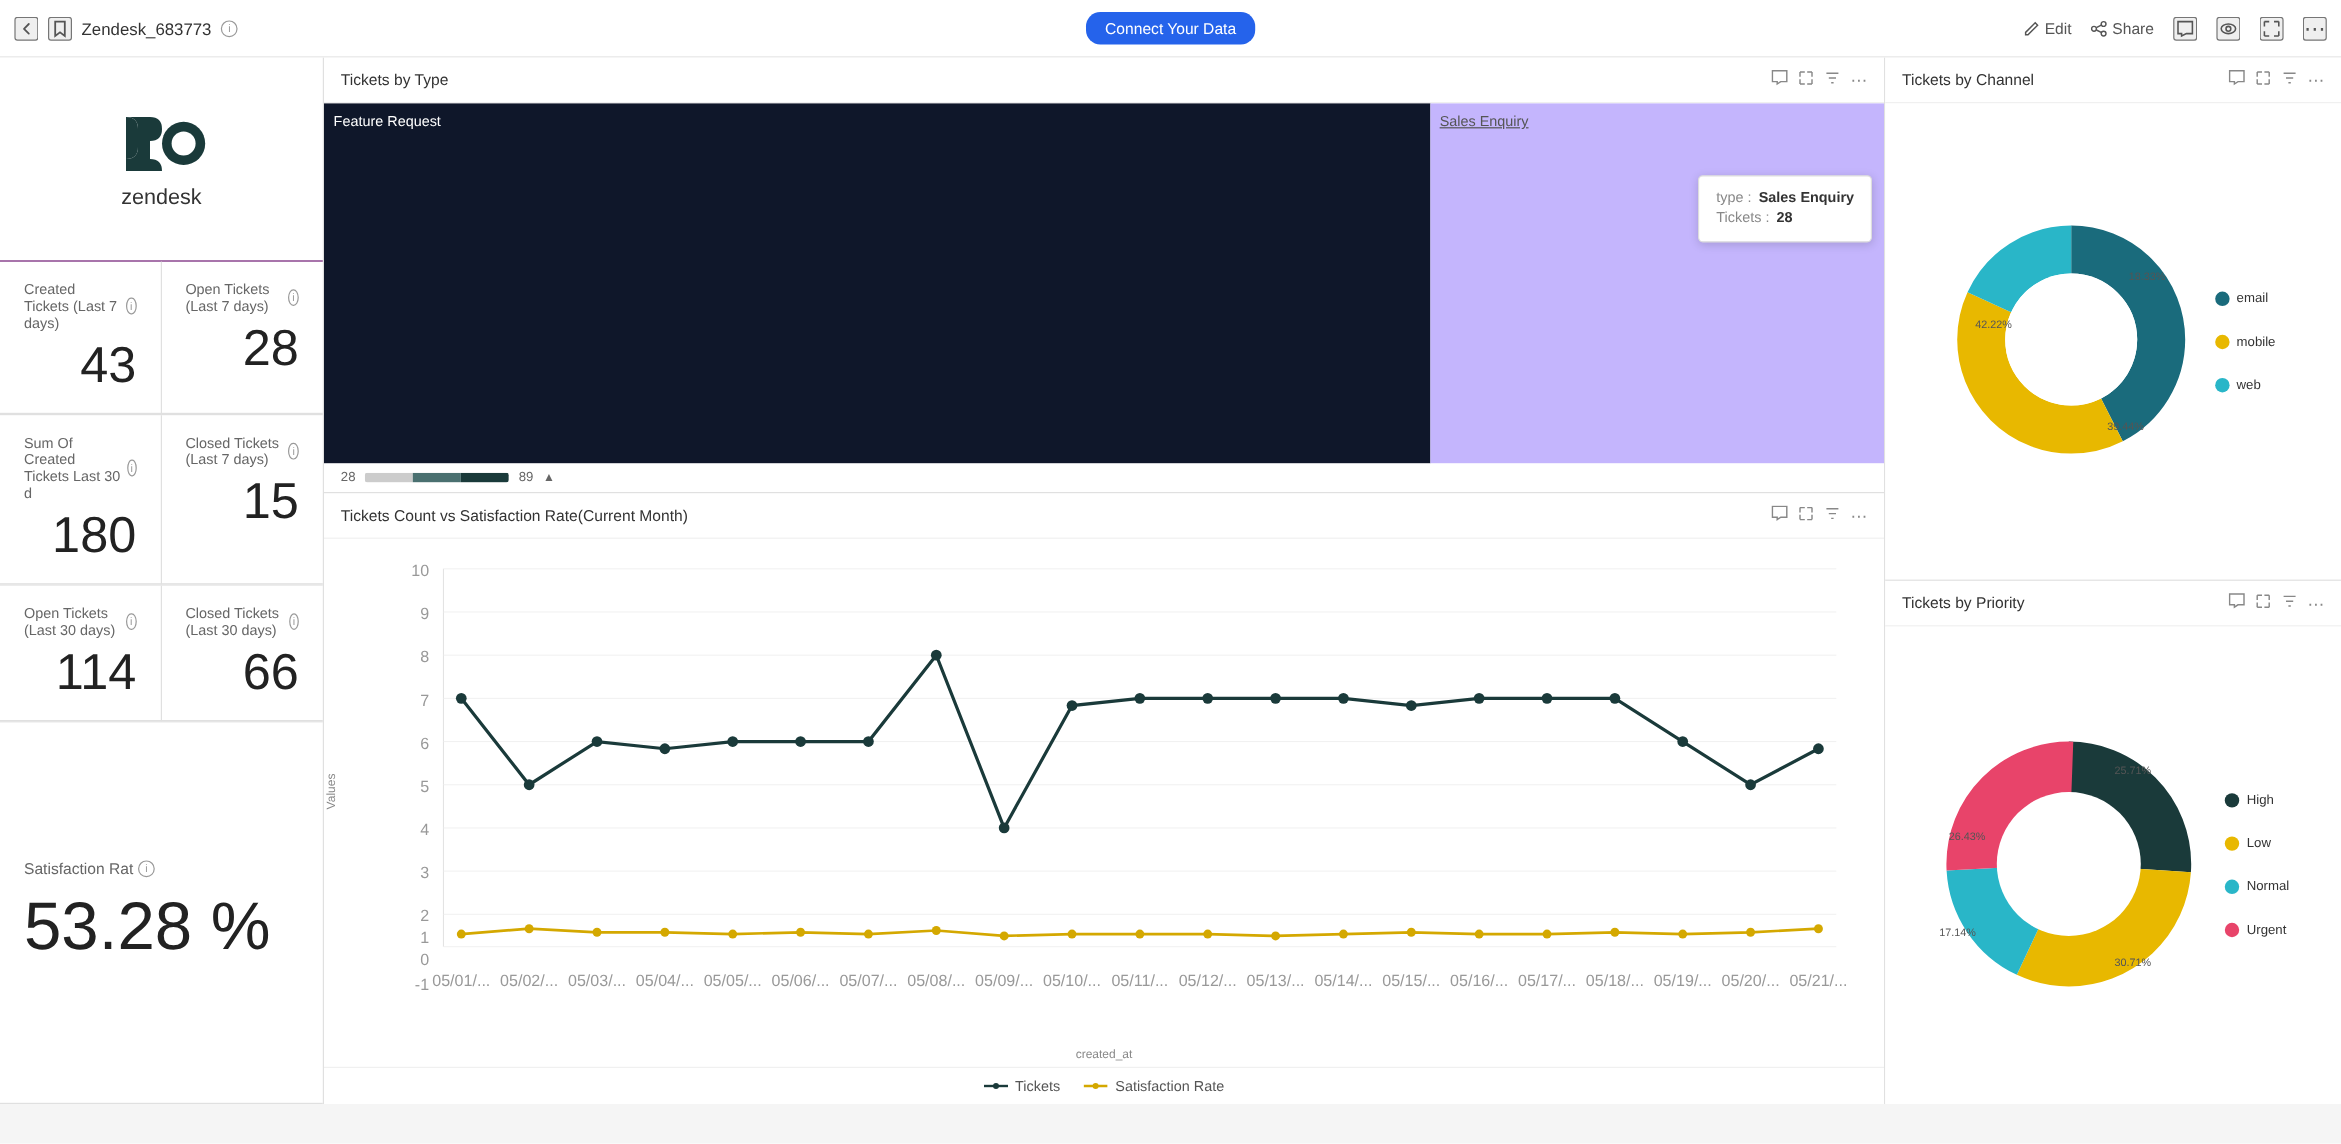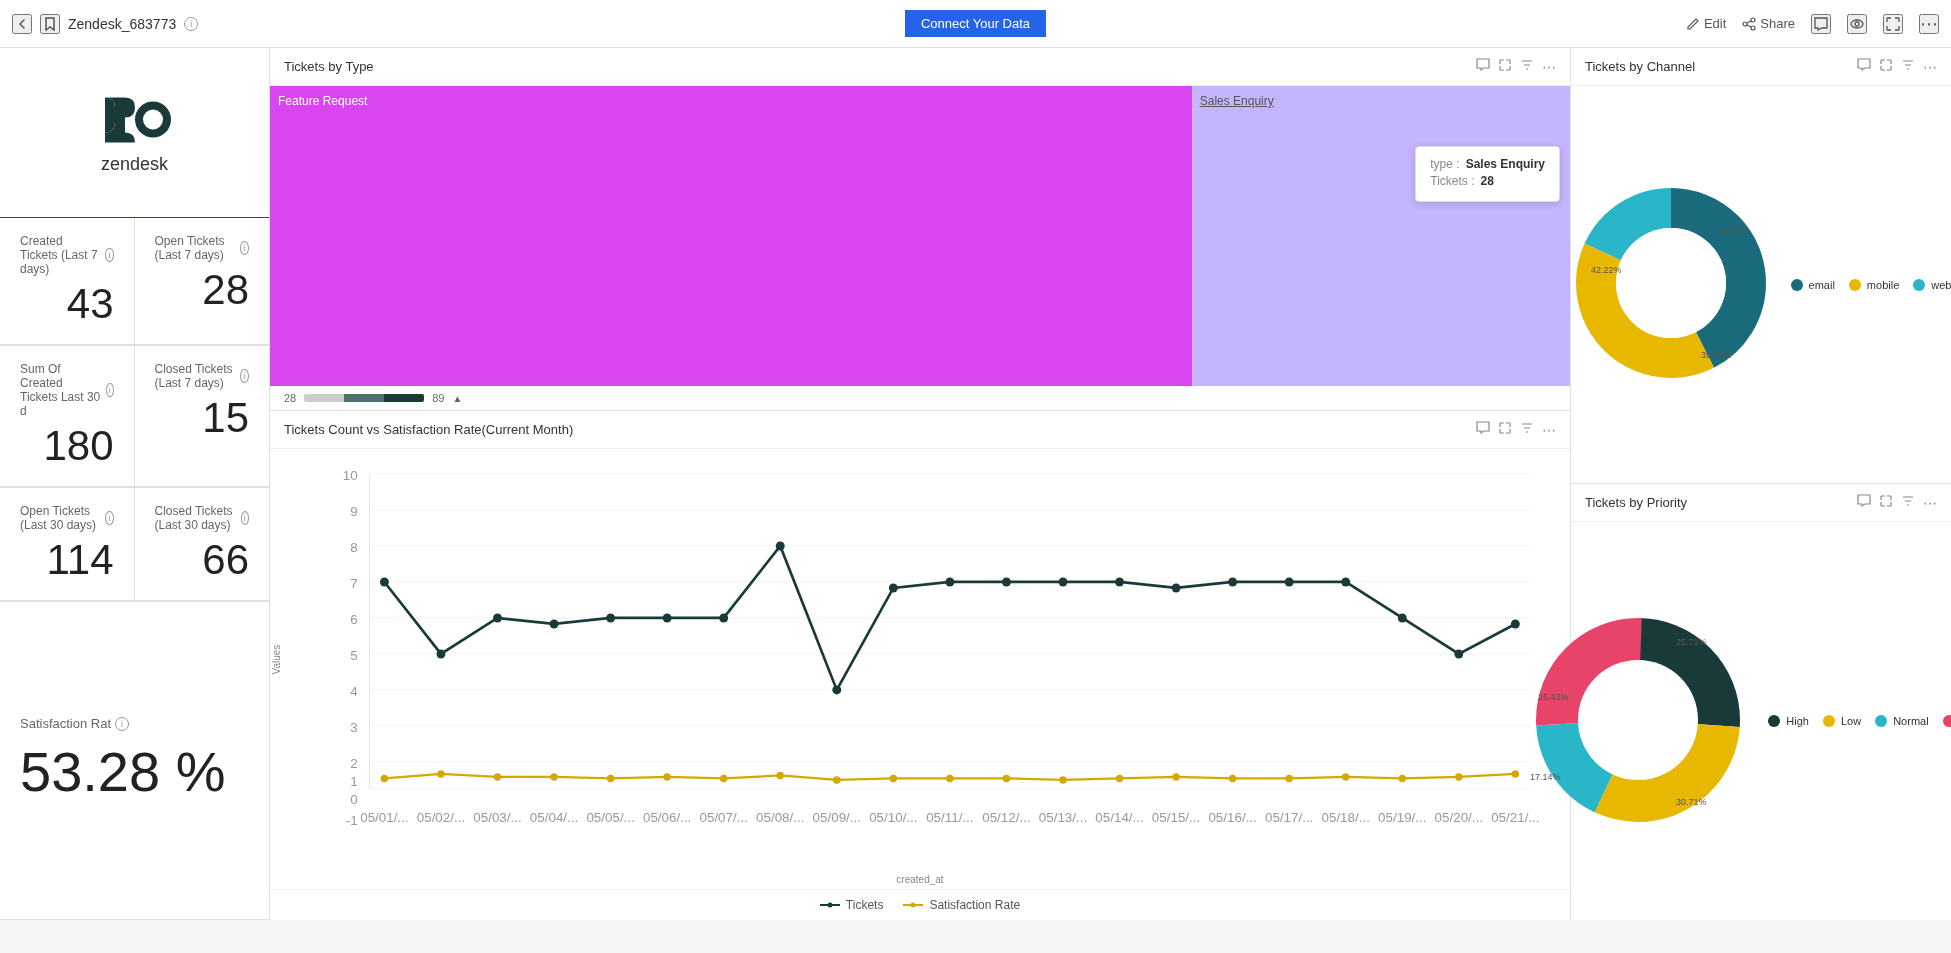--- a/index.html
+++ b/index.html
@@ -3,21 +3,21 @@
   <meta charset="utf-8">
   <style>
     * { box-sizing: border-box; margin: 0; padding: 0; }
     body { font-family: -apple-system, BlinkMacSystemFont, 'Segoe UI', sans-serif; background: #f5f5f5; font-size: 13px; color: #333; }
 
     
     .topbar { display: flex; align-items: center; height: 48px; background: #fff; border-bottom: 1px solid #e0e0e0; padding: 0 12px; gap: 20px; }
     .topbar-left { display: flex; align-items: center; gap: 8px; flex: 1; }
     .topbar-center { display: flex; justify-content: center; flex: 1; }
     .topbar-right { display: flex; align-items: center; gap: 16px; flex: 1; justify-content: flex-end; }
-    .topbar-btn { background: #2563eb; color: #fff; border: none; border-radius: 0; padding: 6px 16px; font-size: 13px; cursor: pointer; font-weight: 500; }
+    .topbar-btn { background: #2563eb; color: #fff; border: none; border-radius: 12px; padding: 6px 16px; font-size: 13px; cursor: pointer; font-weight: 500; }
     .topbar-icon-btn { background: none; border: none; cursor: pointer; color: #555; font-size: 13px; display: flex; align-items: center; gap: 4px; }
     .topbar-title { font-size: 14px; color: #333; font-weight: 500; }
     .nav-icon { width: 20px; height: 20px; cursor: pointer; color: #555; display: flex; align-items: center; justify-content: center; }
     .dashboard { display: grid; grid-template-columns: 270px 1fr 380px; grid-template-rows: auto auto; height: 100%; gap: 0; background: #f5f5f5; }
 
     
     .left-col { display: flex; flex-direction: column; gap: 0; border-right: 1px solid #e0e0e0; background: #fff; }
     .zendesk-logo { display: flex; flex-direction: column; align-items: center; justify-content: center; padding: 24px; border-bottom: 1px solid #701a75; height: 170px; }
     .zendesk-logo svg { width: 80px; height: 60px; }
     .zendesk-text { font-size: 18px; font-weight: 400; color: #333; margin-top: 4px; }
@@ -39,42 +39,42 @@
     
     .panel-header { display: flex; align-items: center; justify-content: space-between; padding: 10px 14px; border-bottom: 1px solid #f0f0f0; }
     .panel-title { font-size: 13px; font-weight: 500; color: #333; }
     .panel-icons { display: flex; gap: 8px; align-items: center; }
     .panel-icon { color: #888; cursor: pointer; font-size: 14px; }
 
     
     .treemap-container { flex: 1; position: relative; overflow: hidden; }
     .treemap { display: flex; width: 100%; height: 300px; }
     .treemap-cell { display: flex; align-items: flex-start; padding: 8px; color: #fff; font-size: 12px; font-weight: 500; position: relative; cursor: pointer; }
-    .treemap-feature { background: #d946ef; flex: 2.5; }
+    .treemap-feature { background: #0f172a; flex: 2.5; }
     .treemap-bug { background: #4a7070; flex: 1.8; }
     .treemap-sales { background: #c4b5fd; flex: 1; color: #555; text-decoration: underline; }
 
     
     .tooltip { position: absolute; background: #fff; border: 1px solid #ddd; border-radius: 4px; padding: 10px 14px; font-size: 12px; box-shadow: 0 2px 8px rgba(0,0,0,0.15); z-index: 10; right: 10px; top: 60px; }
     .tooltip-row { display: flex; gap: 6px; margin-bottom: 3px; }
     .tooltip-label { color: #888; }
     .tooltip-value { color: #333; font-weight: 600; }
 
     
     .treemap-legend { display: flex; align-items: center; padding: 6px 14px; gap: 8px; font-size: 11px; color: #666; }
     .legend-bar { display: flex; height: 8px; width: 120px; border-radius: 2px; overflow: hidden; }
     .legend-seg-1 { background: #ccc; flex: 1; }
     .legend-seg-2 { background: #4a7070; flex: 1; }
     .legend-seg-3 { background: #1a3a3a; flex: 1; }
     .legend-arrow { font-size: 10px; color: #666; }
     .chart-area { flex: 1; padding: 10px 10px 40px 40px; position: relative; }
     .chart-legend { display: flex; justify-content: center; gap: 20px; padding: 8px; font-size: 12px; color: #555; border-top: 1px solid #f0f0f0; }
     .chart-legend-item { display: flex; align-items: center; gap: 6px; cursor: pointer; }
     .donut-content { display: flex; align-items: center; justify-content: center; flex: 1; padding: 10px; gap: 20px; }
-    .donut-legend { display: flex; flex-direction: row; gap: 14px; font-size: 11px; }
+    .donut-legend { display: flex; flex-direction: column; gap: 24px; font-size: 11px; }
     .legend-item { display: flex; align-items: center; gap: 6px; }
     .legend-dot { width: 12px; height: 12px; border-radius: 50%; flex-shrink: 0; }
 
     
     .donut-wrapper { position: relative; }
 
     
     .mid-top { border-bottom: 1px solid #e0e0e0; }
     .mid-bottom { flex: 1; display: flex; flex-direction: column; }
 

